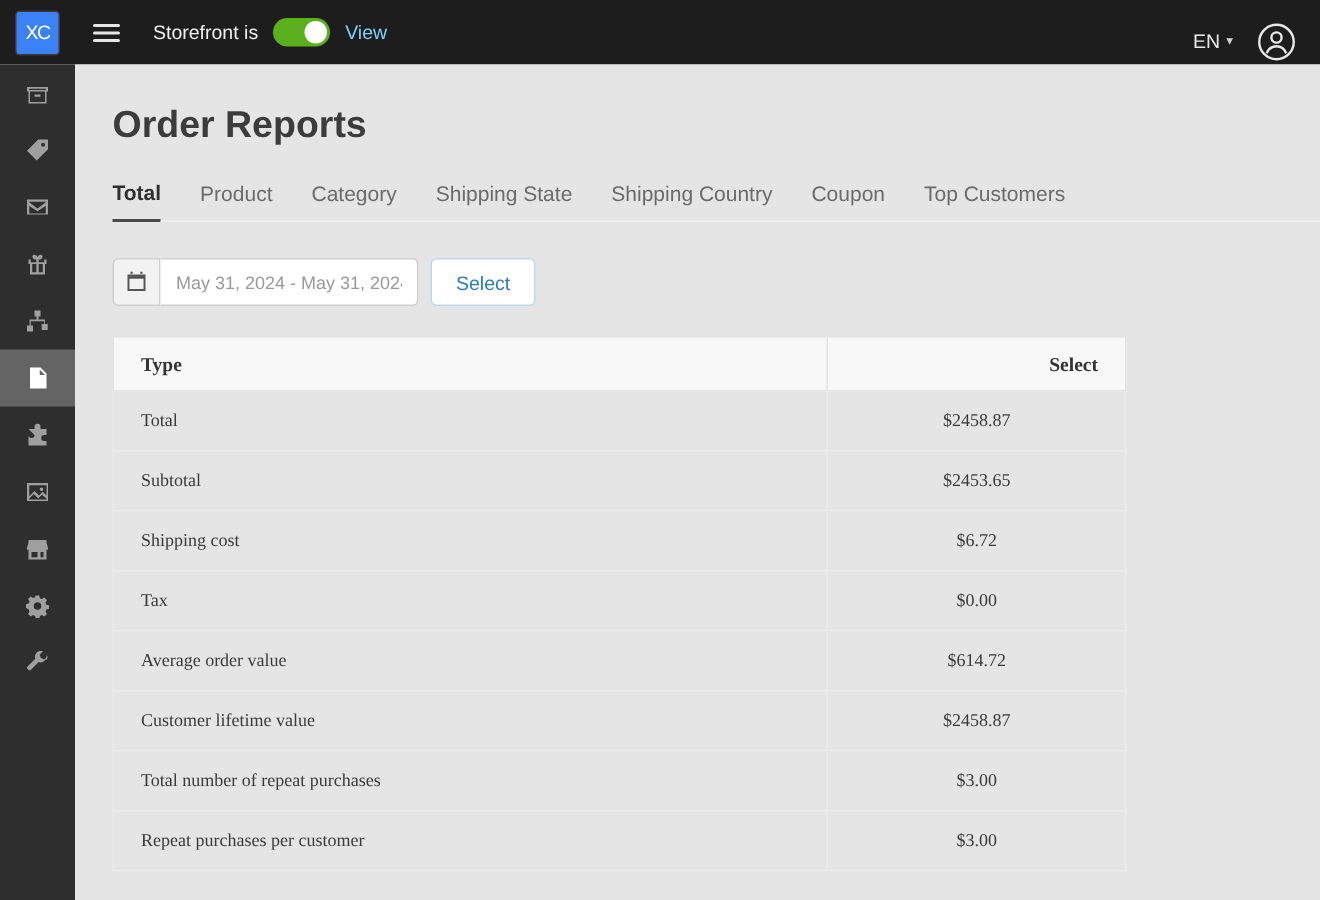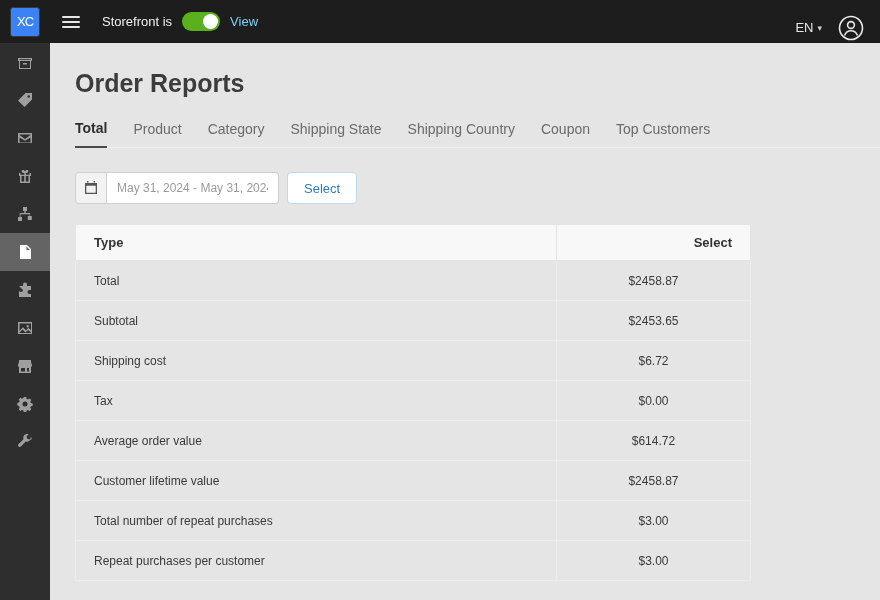--- a/index.html
+++ b/index.html
@@ -81,21 +81,21 @@
   }
   .select-btn {
     margin-left: 8px; height: 32px; padding: 0 16px; background: #fff;
     border: 1px solid #bcd9ee; border-radius: 4px; color: #2a7bbd;
     font-size: 13px; font-weight: 400; cursor: pointer;
     font-family: "Liberation Sans", sans-serif;
   }
 
   
   .report-table {
-    margin: 20px 25px 0 25px; width: 676px; border-collapse: collapse; font-size: 12px;
+    margin: 20px 25px 0 25px; width: 676px; border-collapse: collapse; font-size: 12px; font-family: Liberation Serif, serif;
   }
   .report-table th {
     background: #f8f8f8; border: 1px solid #e4e4e4; height: 36px;
     font-size: 13px; font-weight: 700; color: #333; padding: 0 18px;
   }
   .report-table th.type-col { text-align: left; }
   .report-table th.sales-col { text-align: right; }
   .report-table td {
     border: 1px solid #ececec; height: 40px; padding: 0 18px; color: #3a3a3a;
   }

